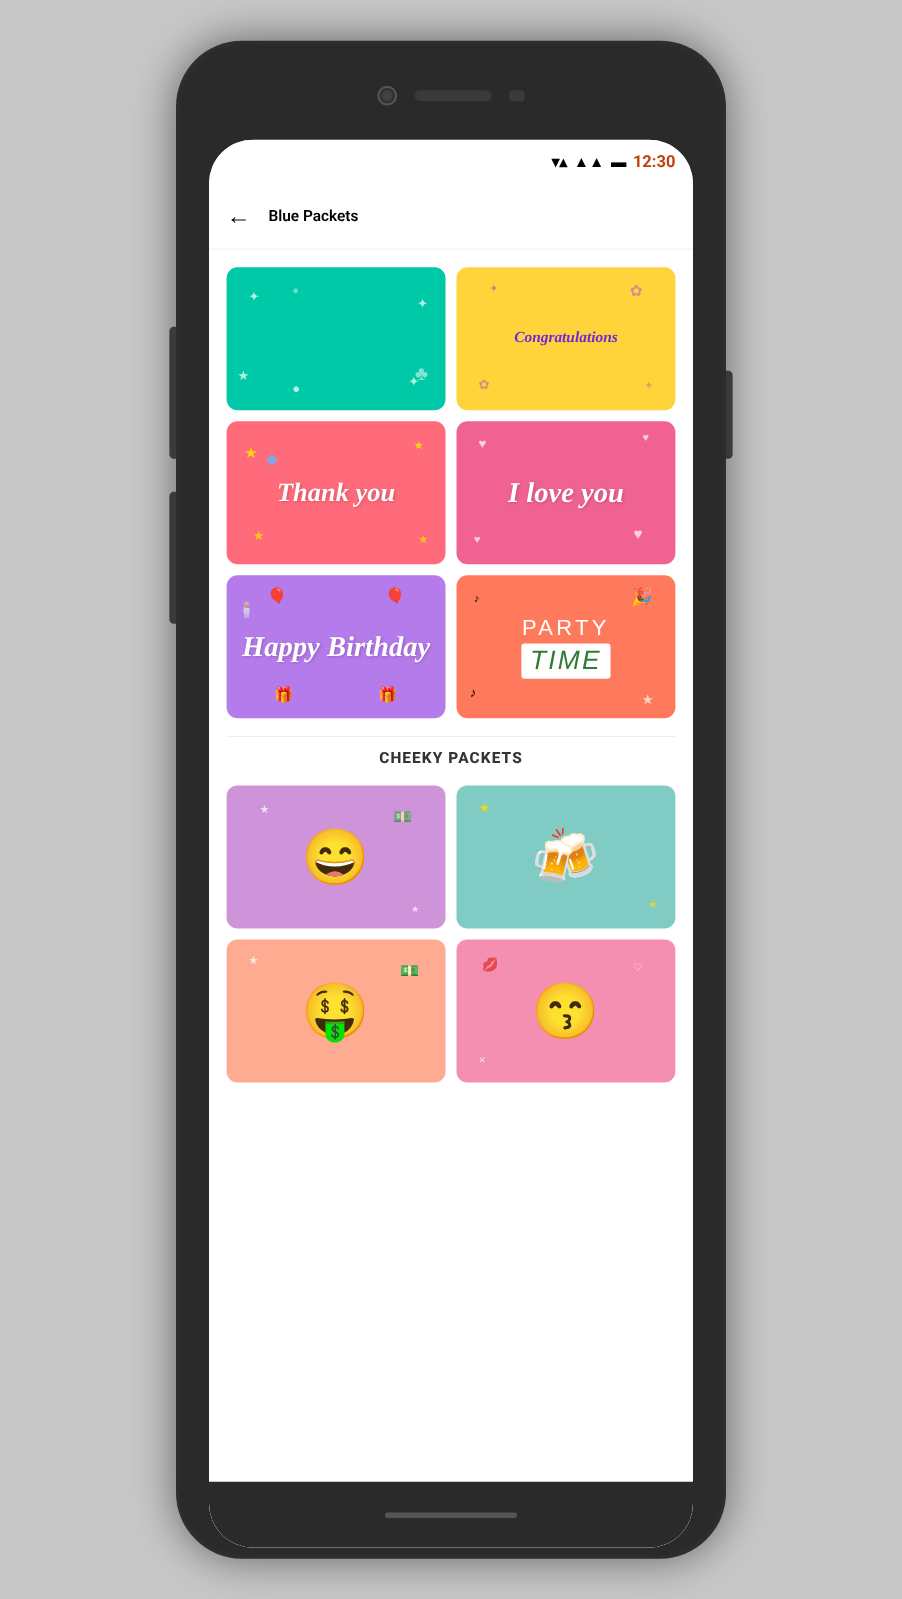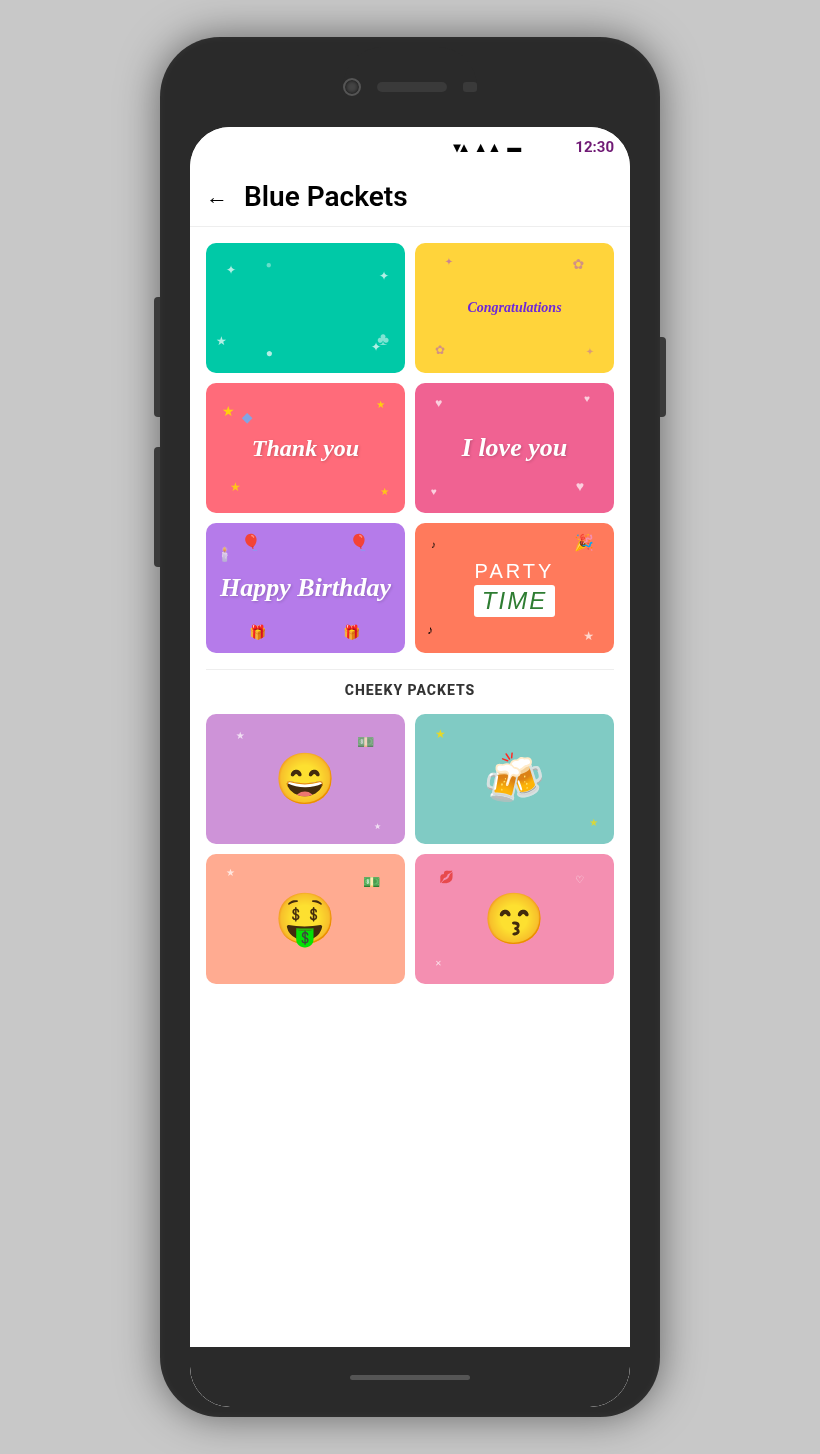--- a/index.html
+++ b/index.html
@@ -104,22 +104,21 @@
     .status-icons {
       display: flex;
       align-items: center;
       gap: 6px;
       font-size: 14px;
       font-weight: bold;
     }
     .status-time {
       font-size: 15px;
       font-weight: bold;
-      color: #701a75;
-      margin-left: 48px;
+      color: #c2410c;
     }
     .wifi-icon, .signal-icon, .battery-icon {
       font-size: 14px;
       color: #000;
     }
 
     
     .app-header {
       background: white;
       height: 60px;
@@ -129,21 +128,21 @@
       border-bottom: 1px solid #eee;
       flex-shrink: 0;
     }
     .back-arrow {
       font-size: 22px;
       color: #000;
       margin-right: 16px;
       cursor: pointer;
     }
     .app-title {
-      font-size: 28px;
+      font-size: 14px;
       font-weight: 600;
       color: #000;
     }
 
     
     .app-content {
       flex: 1;
       overflow-y: auto;
       background: white;
       padding: 16px;

